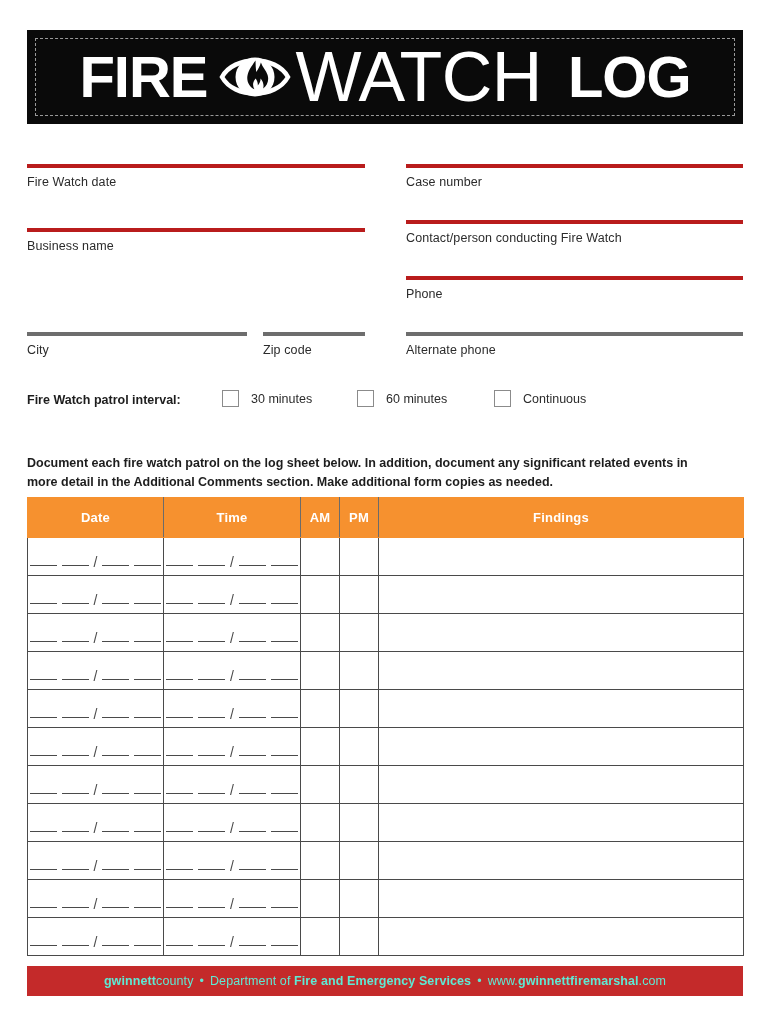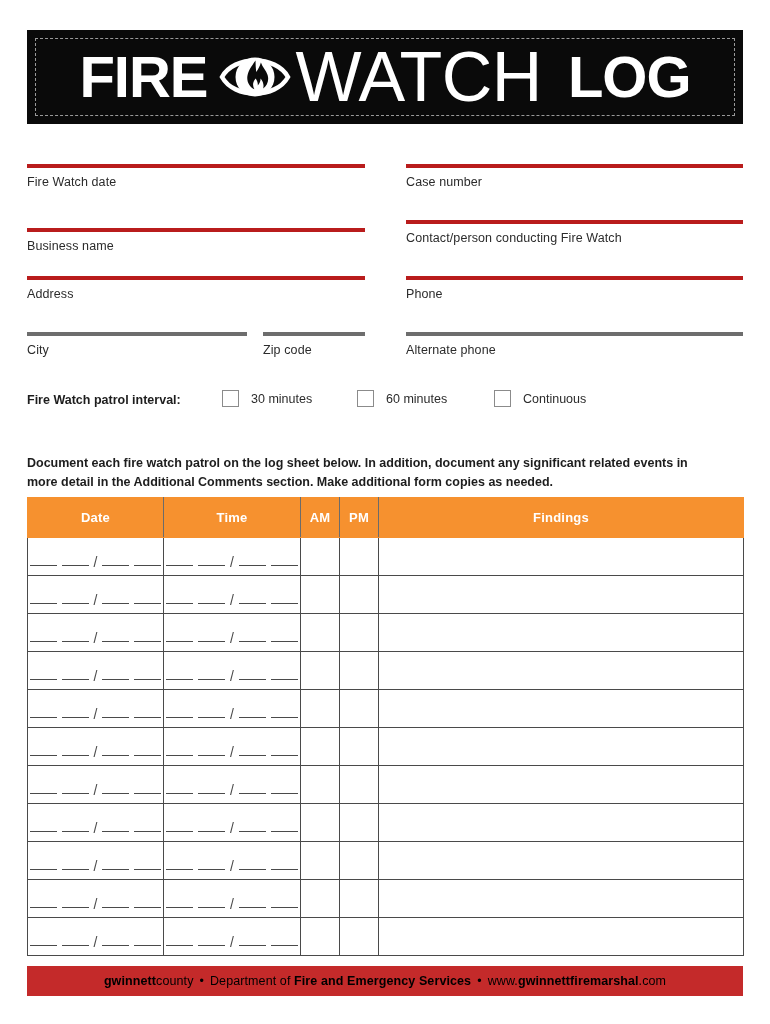--- a/index.html
+++ b/index.html
@@ -200,21 +200,21 @@
   }
 
   
   .footer {
     position: absolute;
     left: 27px;
     top: 966px;
     width: 716px;
     height: 30px;
     background: #C42A2A;
-    color: #000000;
+    color: #5eead4;
     display: flex;
     align-items: center;
     justify-content: center;
     font-size: 12.5px;
     letter-spacing: 0.1px;
   }
   .footer b { font-weight: bold; }
   .footer .sep { margin: 0 6px; }
 </style>
 </head>
@@ -244,23 +244,20 @@
   </div>
 
   <div class="field" style="left:27px; top:164px; width:338px;">
     <span class="field-label">Fire Watch date</span>
   </div>
 
   <div class="field" style="left:27px; top:228px; width:338px;">
     <span class="field-label">Business name</span>
   </div>
 
-  <div class="field" style="left:27px; top:276px; width:338px;">
-    <span class="field-label">Address</span>
-  </div>
 
   <div class="field" style="left:27px; top:332px; width:220px; border-top-color:#6d6d6d;">
     <span class="field-label">City</span>
   </div>
 
   <div class="field" style="left:263px; top:332px; width:102px; border-top-color:#6d6d6d;">
     <span class="field-label">Zip code</span>
   </div>
 
   <div class="field" style="left:406px; top:164px; width:337px;">

